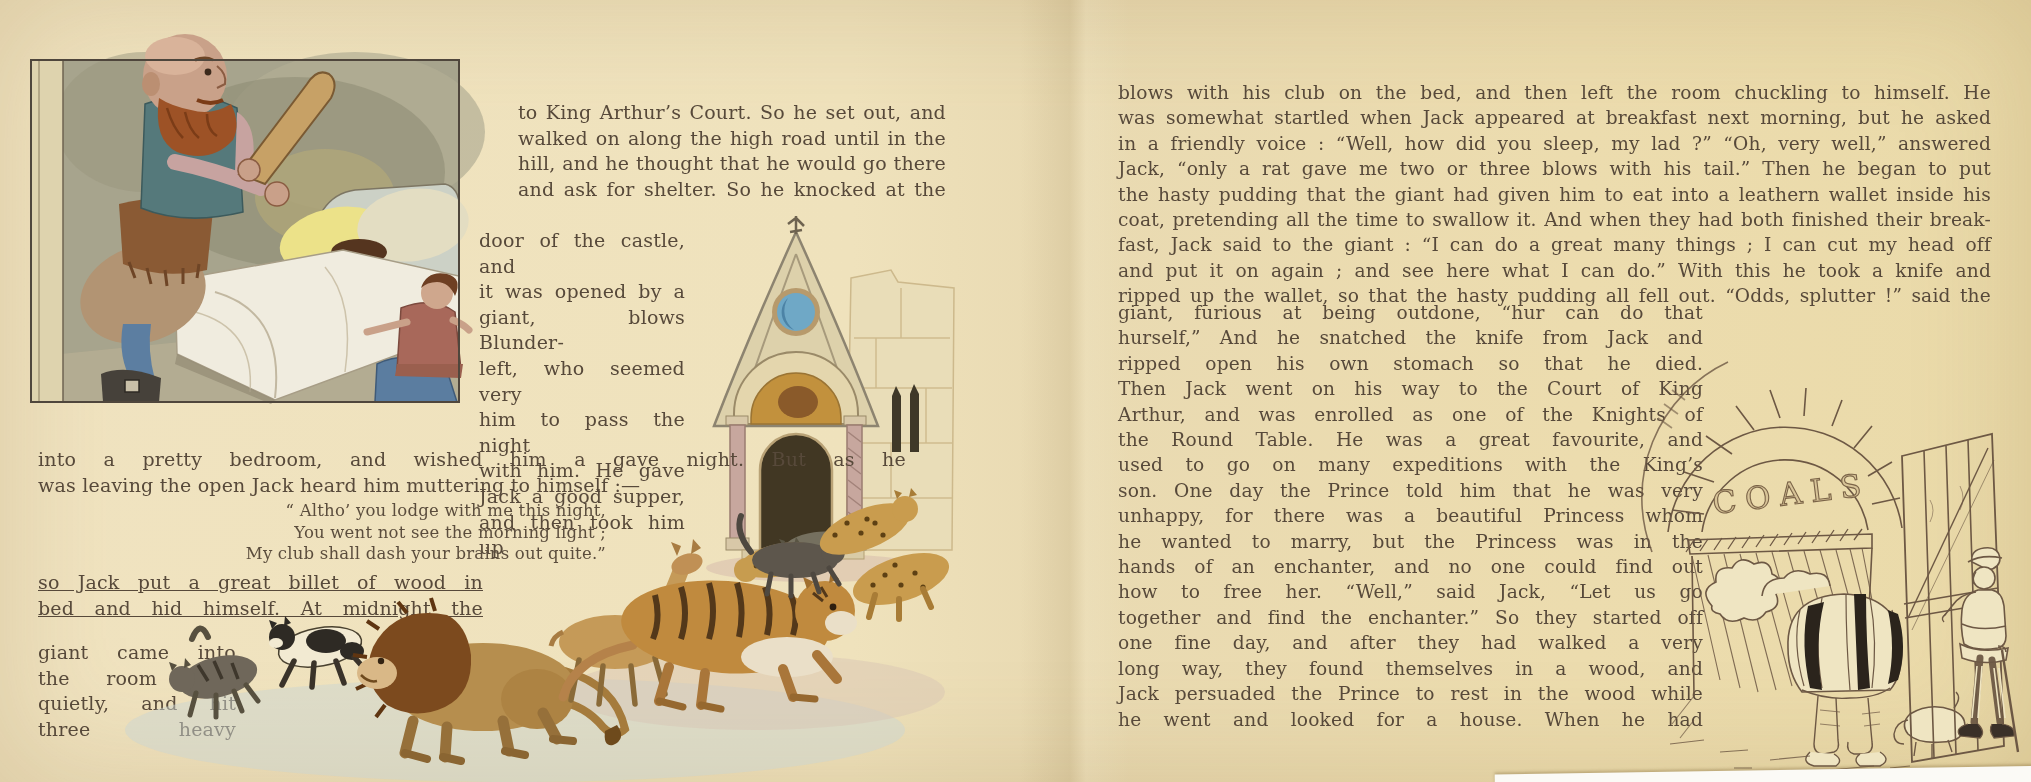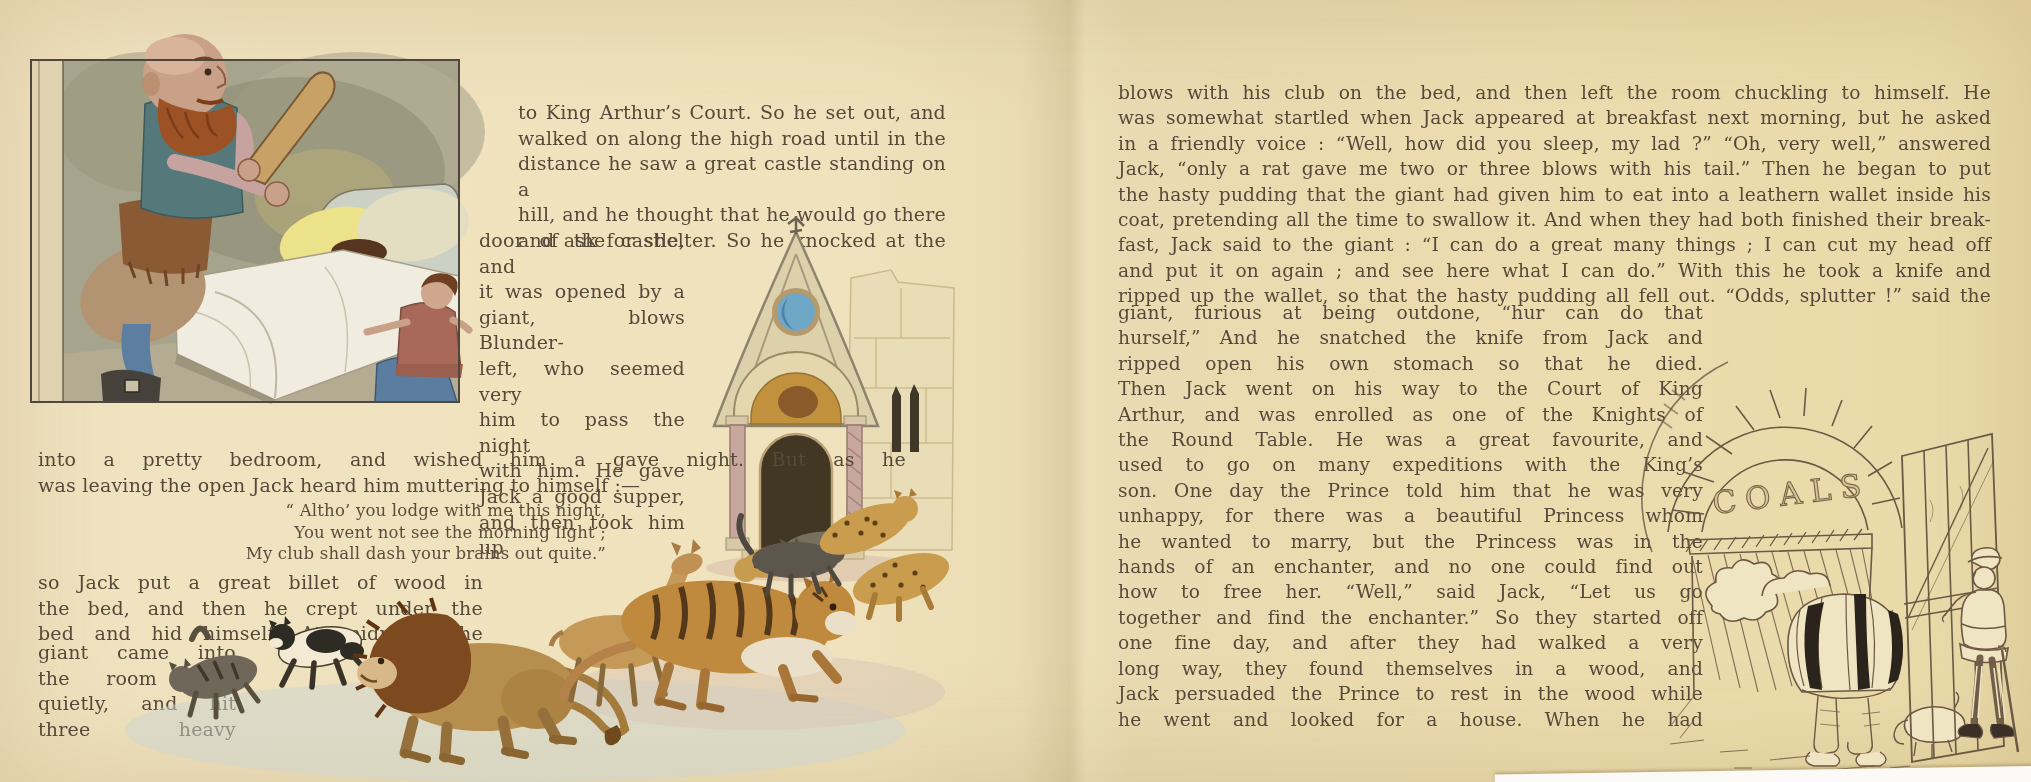--- a/index.html
+++ b/index.html
@@ -100,21 +100,20 @@
           <path d="M172,88 q14,6 26,0" stroke="#7b3c17" stroke-width="4" fill="none"></path>
         </g>
 
         <rect x="6" y="48" width="428" height="342" fill="none" stroke="#4f463c" stroke-width="2"></rect>
       </g>
     </svg>
 
     <div class="tblock lp jall" style="left:479px;top:100px;width:428px;margin-left:39px;">
         <div class="tline">to King Arthur’s Court.  So he set out, and</div>
         <div class="tline">walked on along the high road until in the</div>
-        <div class="tline">distance he saw a great castle standing on a</div>
         <div class="tline">hill, and he thought that he would go there</div>
         <div class="tline">and ask for shelter.  So he knocked at the</div>
       </div>
 
     <div class="tblock lp jall" style="left:479px;top:228px;width:206px;">
         <div class="tline">door of the castle, and</div>
         <div class="tline">it was opened by a</div>
         <div class="tline">giant, blows Blunder-</div>
         <div class="tline">left, who seemed very</div>
         <div class="tline">him to pass the night</div>
@@ -171,23 +170,22 @@
         <div class="tline">into a pretty bedroom, and wished him a gave night.  But as he</div>
         <div class="tline">was leaving the open Jack heard him muttering to himself :—</div>
       </div>
 
     <div class="tblock verse" style="left:186px;top:500px;width:420px;">
         <div class="tline">“ Altho’ you lodge with me this night,</div>
         <div class="tline">You went not see the morning light ;</div>
         <div class="tline">My club shall dash your brains out quite.”</div>
       </div>
 
-    <div class="tblock lp jall" style="left:38px;top:570px;width:445px;">
+    <div class="tblock lp jall" style="left:38px;top:570px;width:445px;text-decoration:underline;">
         <div class="tline">so Jack put a great billet of wood in</div>
-        <div class="tline">the bed, and then he crept under the</div>
         <div class="tline">bed and hid himself.  At midnight the</div>
       </div>
 
     <div class="tblock lp jall" style="left:38px;top:640px;width:198px;">
         <div class="tline">giant came into</div>
         <div class="tline">the room very</div>
         <div class="tline">quietly, and hit</div>
         <div class="tline">three heavy</div>
       </div>
 

